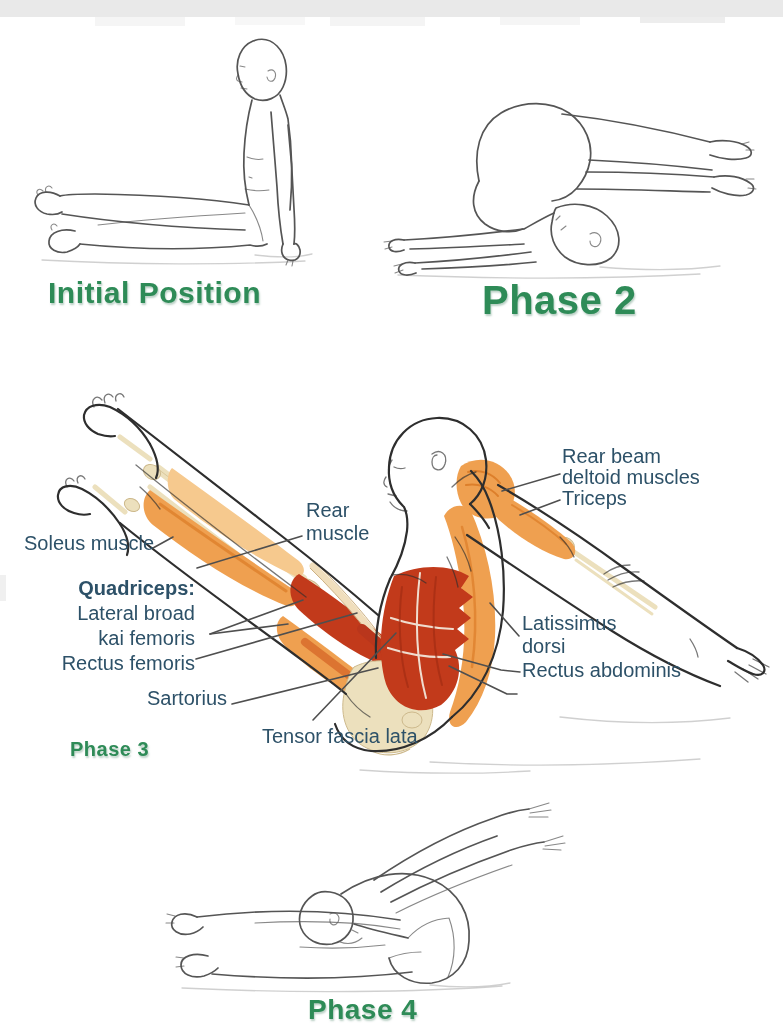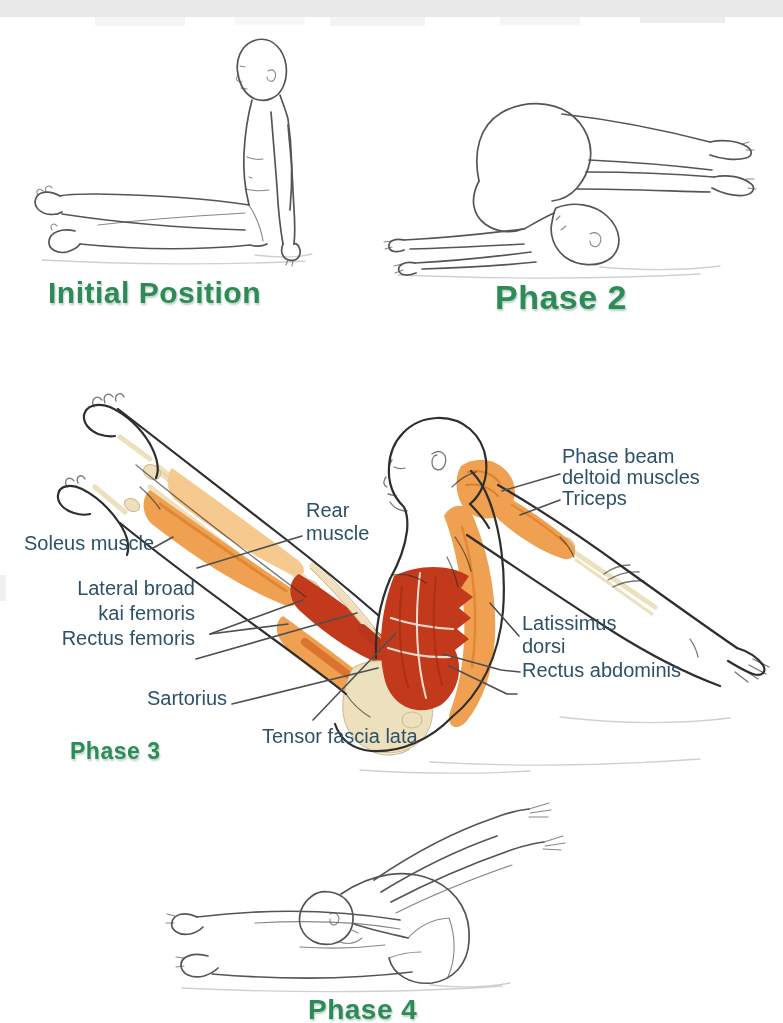--- a/index.html
+++ b/index.html
@@ -229,51 +229,52 @@
       <path class="sk2" d="M 529 792 L 549 786 M 530 796 L 551 793 M 529 800 L 548 800"></path>
       <path class="sk" d="M 381 875 C 417 853 457 833 497 819"></path>
       <path class="sk" d="M 391 885 C 429 865 471 847 511 833 C 523 829 534 826 544 825"></path>
       <path class="sk2" d="M 544 825 L 563 819 M 545 829 L 565 826 M 543 832 L 561 833"></path>
       <path class="sk2" d="M 396 896 C 432 878 472 862 512 848"></path>
     </g>
   </svg>
 
   <div class="phase-title" style="left:48px;top:259px;font-size:30px">Initial Position</div>
 
-  <div class="phase-title" style="left:495px;top:261px;font-size:34px">Phase 2</div>
-
-  <div class="phase-title" style="left:70px;top:721px;font-size:23px">Phase 3</div>
+  <div class="phase-title" style="left:482px;top:261px;font-size:40px">Phase 2</div>
+
+  <div class="phase-title" style="left:70px;top:721px;font-size:20px">Phase 3</div>
 
   <div class="phase-title" style="left:308px;top:977px;font-size:28px">Phase 4</div>
 
   <div class="lbl" style="left:24px;top:515px">
     <span>Soleus muscle</span>
   </div>
 
   <div class="lbl" style="left:306px;top:482px">
     <span>Rear</span>
     <span>muscle</span>
   </div>
 
   <div class="lbl" style="left:40px;top:559px;width:155px;text-align:right;line-height:25px">
+    <span class="bold">Quadriceps:</span>
     <span>Lateral broad</span>
     <span>kai femoris</span>
     <span>Rectus femoris</span>
   </div>
 
   <div class="lbl" style="left:147px;top:670px">
     <span>Sartorius</span>
   </div>
 
   <div class="lbl" style="left:262px;top:708px">
     <span>Tensor fascia lata</span>
   </div>
 
   <div class="lbl" style="left:562px;top:429px;line-height:21px">
-    <span>Phase beam</span>
+    <span>Rear beam</span>
     <span>deltoid muscles</span>
   </div>
 
   <div class="lbl" style="left:562px;top:470px">
     <span>Triceps</span>
   </div>
 
   <div class="lbl" style="left:522px;top:642px">
     <span>Rectus abdominis</span>
   </div>

